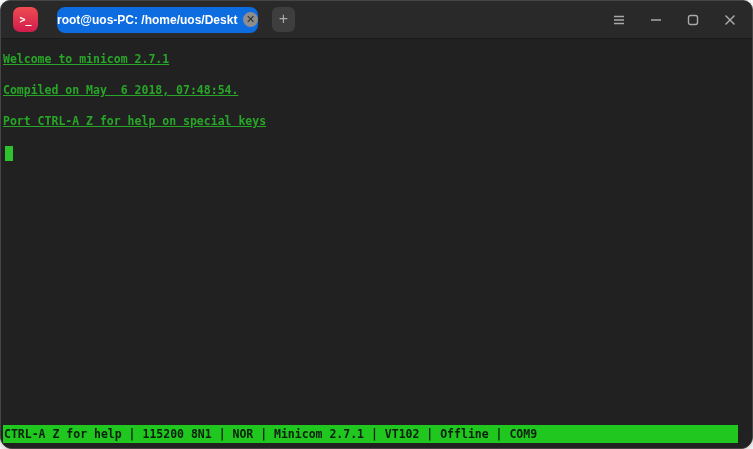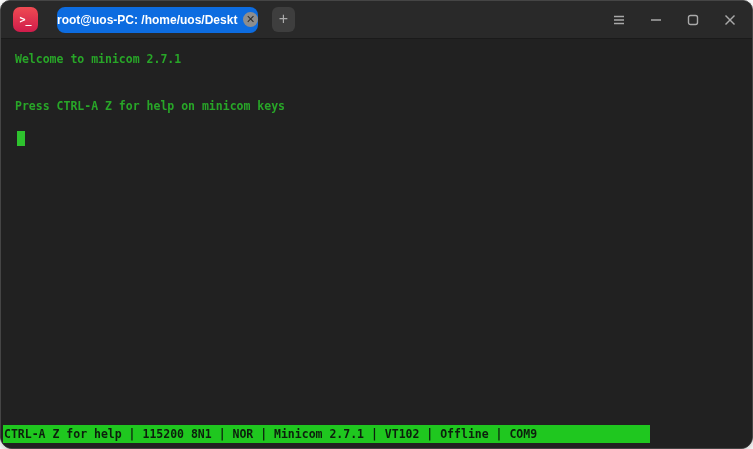--- a/index.html
+++ b/index.html
@@ -62,29 +62,29 @@
 
   
   .terminal {
     position:relative;
     height:409px;
     background:var(--terminal-bg, #212121);
     font-family:"DejaVu Sans Mono", "Liberation Mono", monospace;
     font-weight:bold; font-size:11.5px; line-height:15.5px;
     cursor:text;
   }
-  .term-output { padding:13px 0 0 14px; color:var(--term-green, #28a628); }
+  .term-output { padding:13px 0 0 2px; color:var(--term-green, #28a628);text-decoration:underline; }
   .t-line { white-space:pre; min-height:15.5px; }
   .cursor {
     width:8px; height:15px; margin:1px 0 0 2px;
     background:var(--cursor-green, #2ec22e);
   }
   .status-bar {
     position:absolute; left:2px; bottom:5px;
-    width:647px; height:18px;
+    width:735px; height:18px;
     background:var(--status-green, #1fc71f);
     color:#0d1f0d;
     line-height:18px; white-space:pre; overflow:hidden;
     padding-left:1px;
   }
 </style>
 </head>
 <body>
 
 <div class="window">
@@ -123,22 +123,23 @@
           <line x1="10.5" y1="1.5" x2="1.5" y2="10.5" stroke-width="1.4"></line>
         </svg>
       </div>
     </div>
   </div>
 
   <div class="terminal">
     <div class="term-output">
       <div class="t-line">Welcome to minicom 2.7.1</div>
       <div class="t-line"></div>
+      <div class="t-line">Compiled on May  6 2018, 07:48:54.</div>
       <div class="t-line"></div>
-      <div class="t-line">Press CTRL-A Z for help on minicom keys</div>
+      <div class="t-line">Port CTRL-A Z for help on special keys</div>
       <div class="t-line"></div>
       <div class="cursor"></div>
     </div>
 
     <div class="status-bar">CTRL-A Z for help | 115200 8N1 | NOR | Minicom 2.7.1 | VT102 | Offline | COM9</div>
   </div>
 
 </div>
 
 </body></html>

